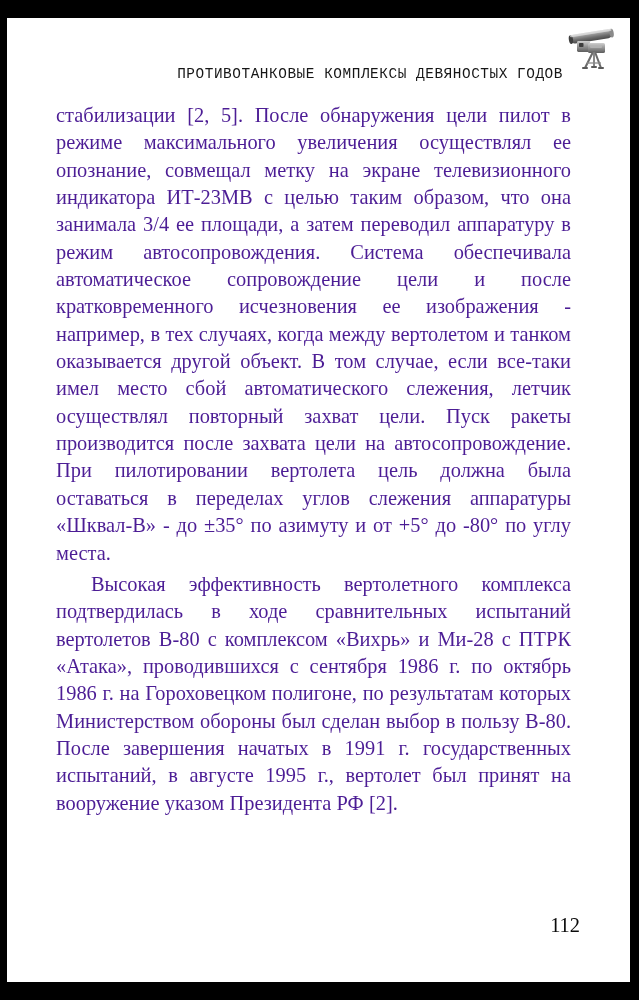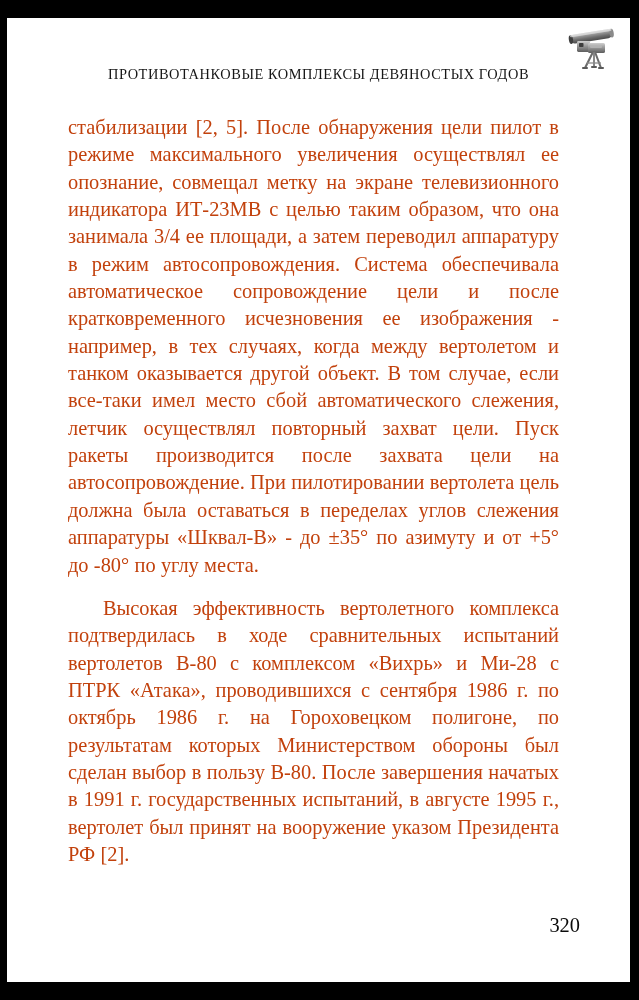--- a/index.html
+++ b/index.html
@@ -42,22 +42,22 @@
     left: 0;
     top: 48px;
     width: 623px;
     height: 26px;
   }
   #running-head-title {
     position: absolute;
     left: 101px;
     top: 0;
     width: 455px;
-    text-align: left;
-    font-family: Liberation Serif, serif;
+    text-align: right;
+    font-family: Liberation Mono, monospace;
     font-size: 14.4px;
     letter-spacing: 0.55px;
     color: #161616;
     white-space: nowrap;
   }
 
   
   #header-figure {
     position: absolute;
     left: 556px;
@@ -69,25 +69,25 @@
 
   
   #body-column {
     position: absolute;
     left: 45px;
     top: 80px;
     width: 523px;
   }
 
   p.para {
-    margin: 16px;
+    margin: 4px;
     padding: 0;
     font-size: 20.4px;
     line-height: 27.35px;
-    color: #c2410c;
+    color: #4c1d95;
     text-align: justify;
     text-align-last: left;
     -webkit-hyphens: none;
     hyphens: none;
     word-spacing: 0.2px;
   }
   p.para.indent {
     text-indent: 35px;
   }
 
@@ -151,16 +151,16 @@
         <rect x="35" y="46" width="6" height="1.9" rx="0.9" fill="#5a5a5a"></rect>
         <rect x="28" y="45" width="6" height="1.9" rx="0.9" fill="#5a5a5a"></rect>
       </svg>
     </div>
 
     <div id="body-column">
       <p class="para">стабилизации [2, 5]. После обнаружения цели пилот в режиме максимального увеличения осуществлял ее опознание, совмещал метку на экране телевизионного индикатора ИТ-23МВ с целью таким образом, что она занимала 3/4 ее площади, а затем переводил аппаратуру в режим автосопровождения. Система обеспечивала автоматическое сопровождение цели и после кратковременного исчезновения ее изображения - например, в тех случаях, когда между вертолетом и танком оказывается другой объект. В том случае, если все-таки имел место сбой автоматического слежения, летчик осуществлял повторный захват цели. Пуск ракеты производится после захвата цели на автосопровождение. При пилотировании вертолета цель должна была оставаться в переделах углов слежения аппаратуры «Шквал-В» - до ±35° по азимуту и от +5° до  -80° по углу места.</p>
       <p class="para indent">Высокая эффективность вертолетного комплекса подтвердилась в ходе сравнительных испытаний вертолетов В-80 с комплексом «Вихрь» и Ми-28 с ПТРК «Атака», проводившихся с сентября 1986 г. по октябрь  1986 г. на Гороховецком полигоне, по результатам которых Министерством обороны был сделан выбор в пользу В-80. После завершения начатых в 1991 г. государственных испытаний,  в августе 1995 г., вертолет был принят на вооружение указом Президента РФ [2].</p>
     </div>
 
-    <div id="folio">320</div>
+    <div id="folio">112</div>
 
   </div>
 </div>
 
 </body></html>

